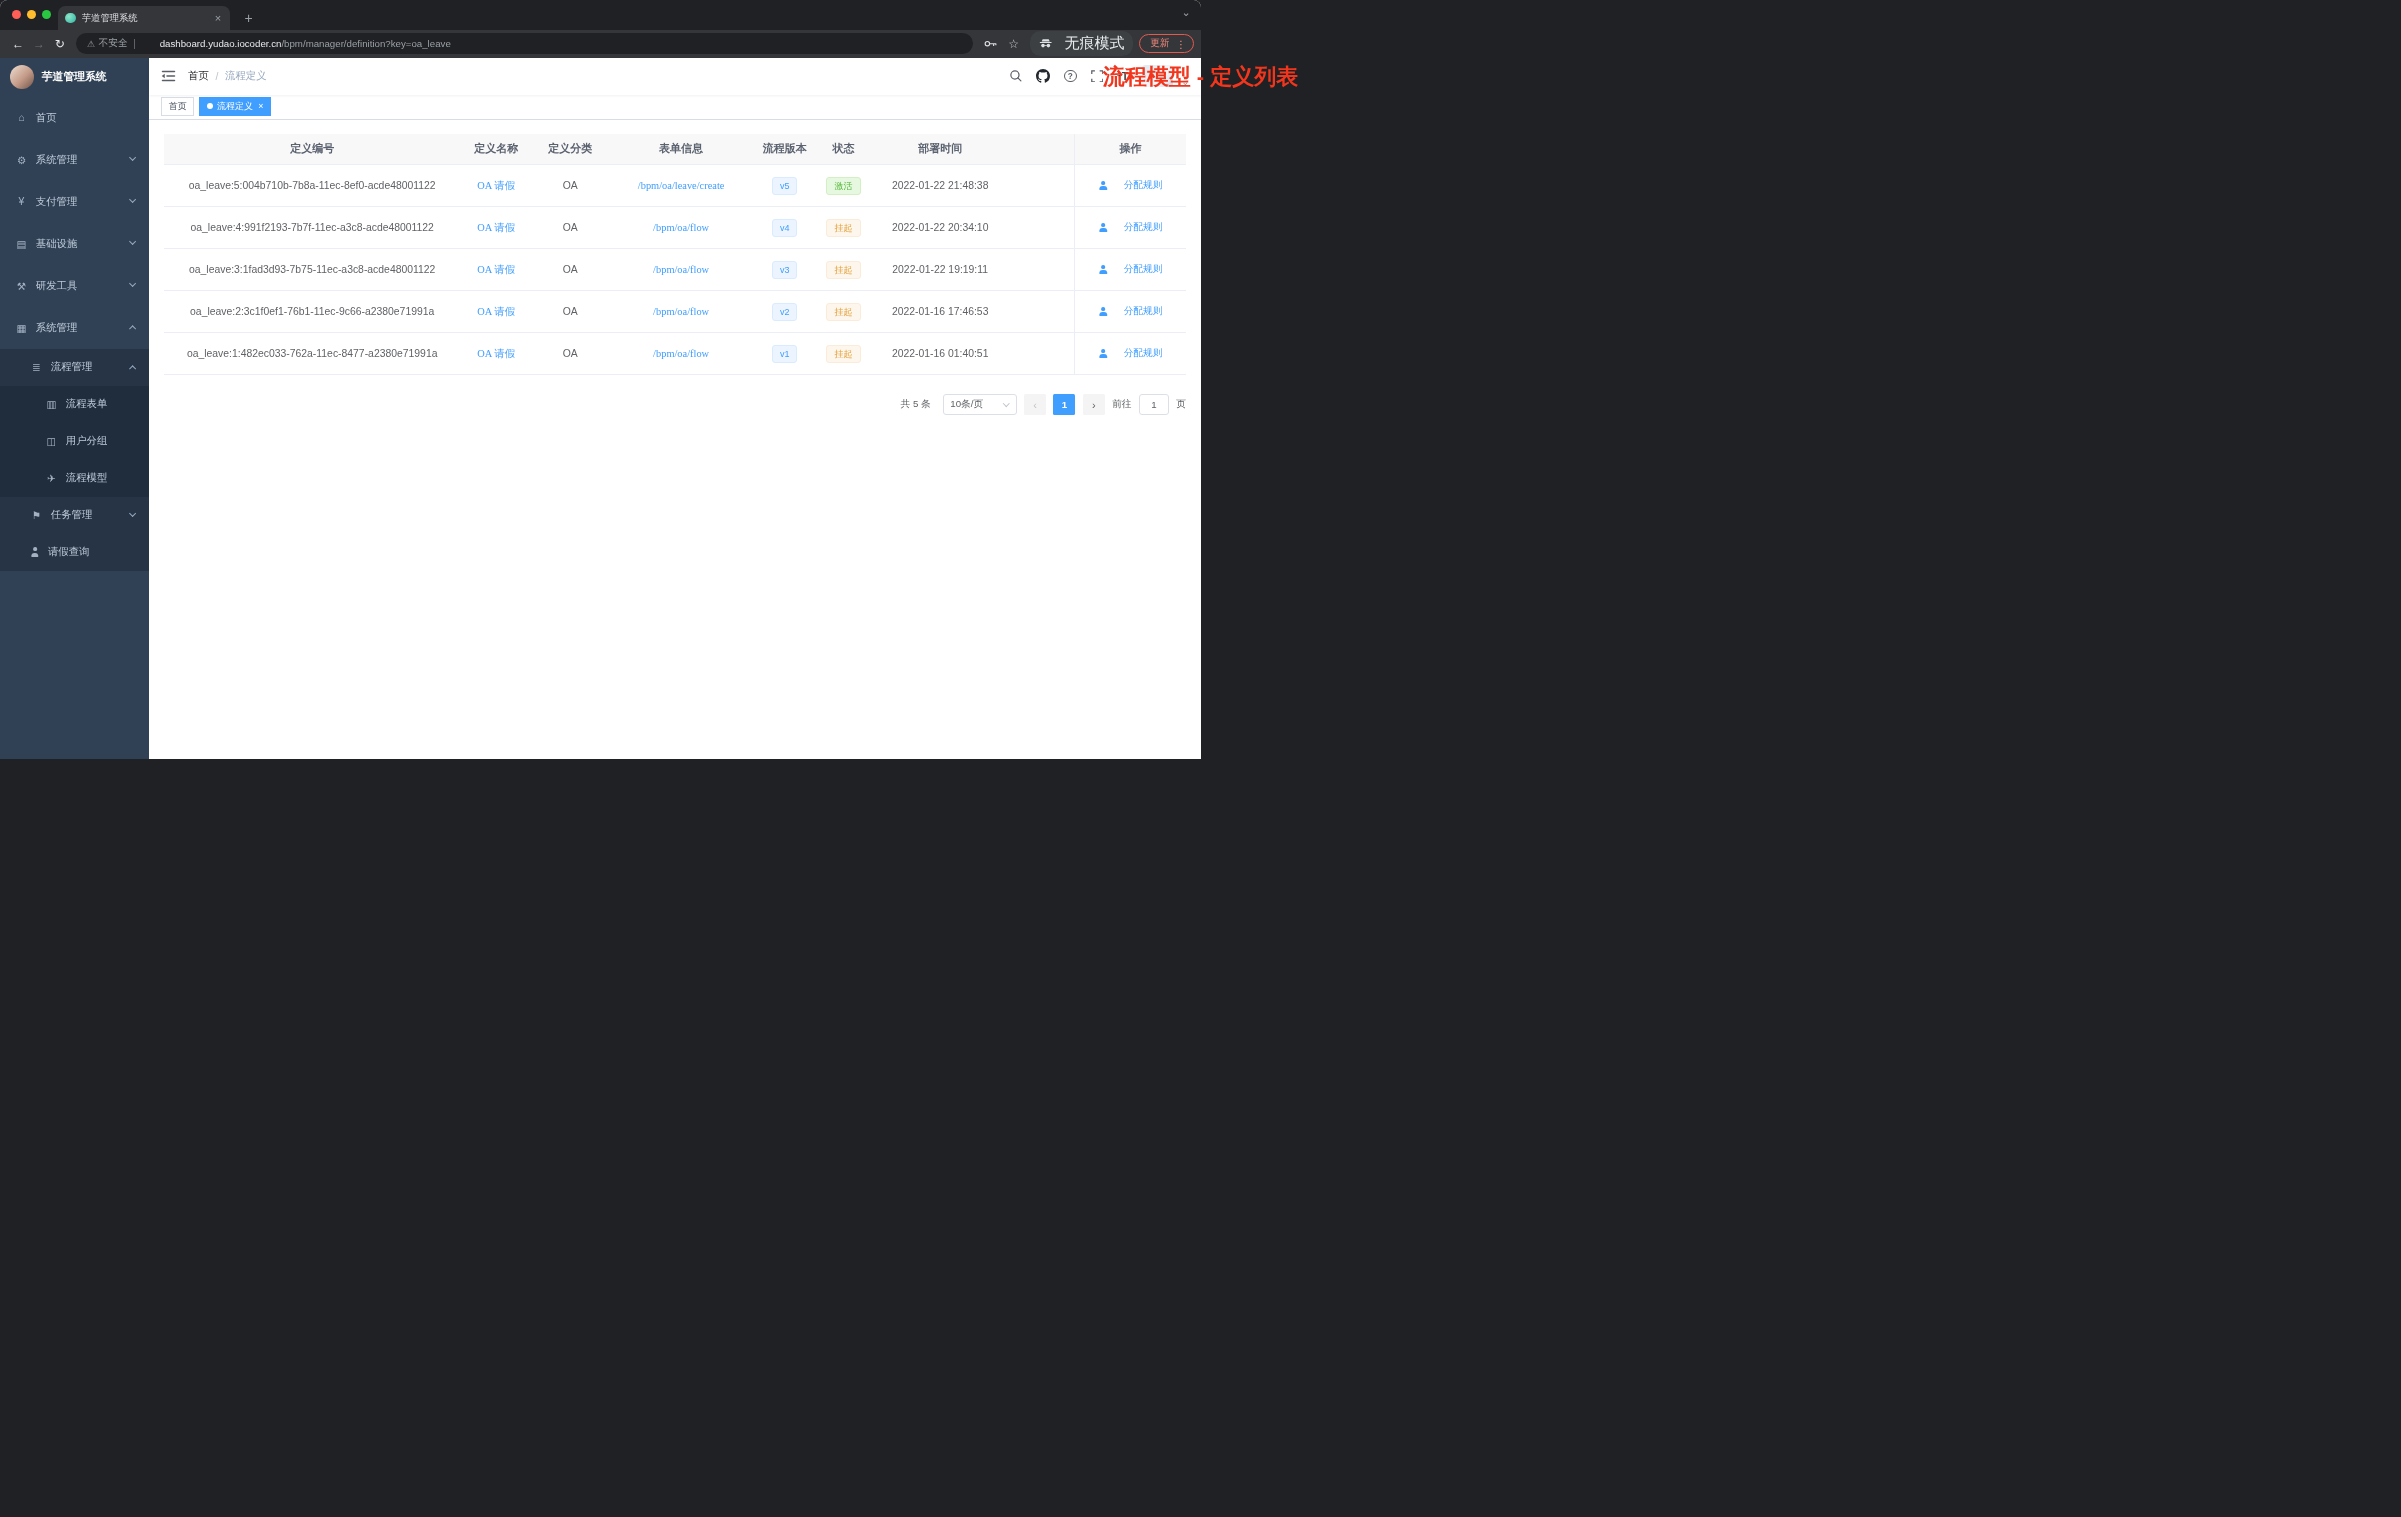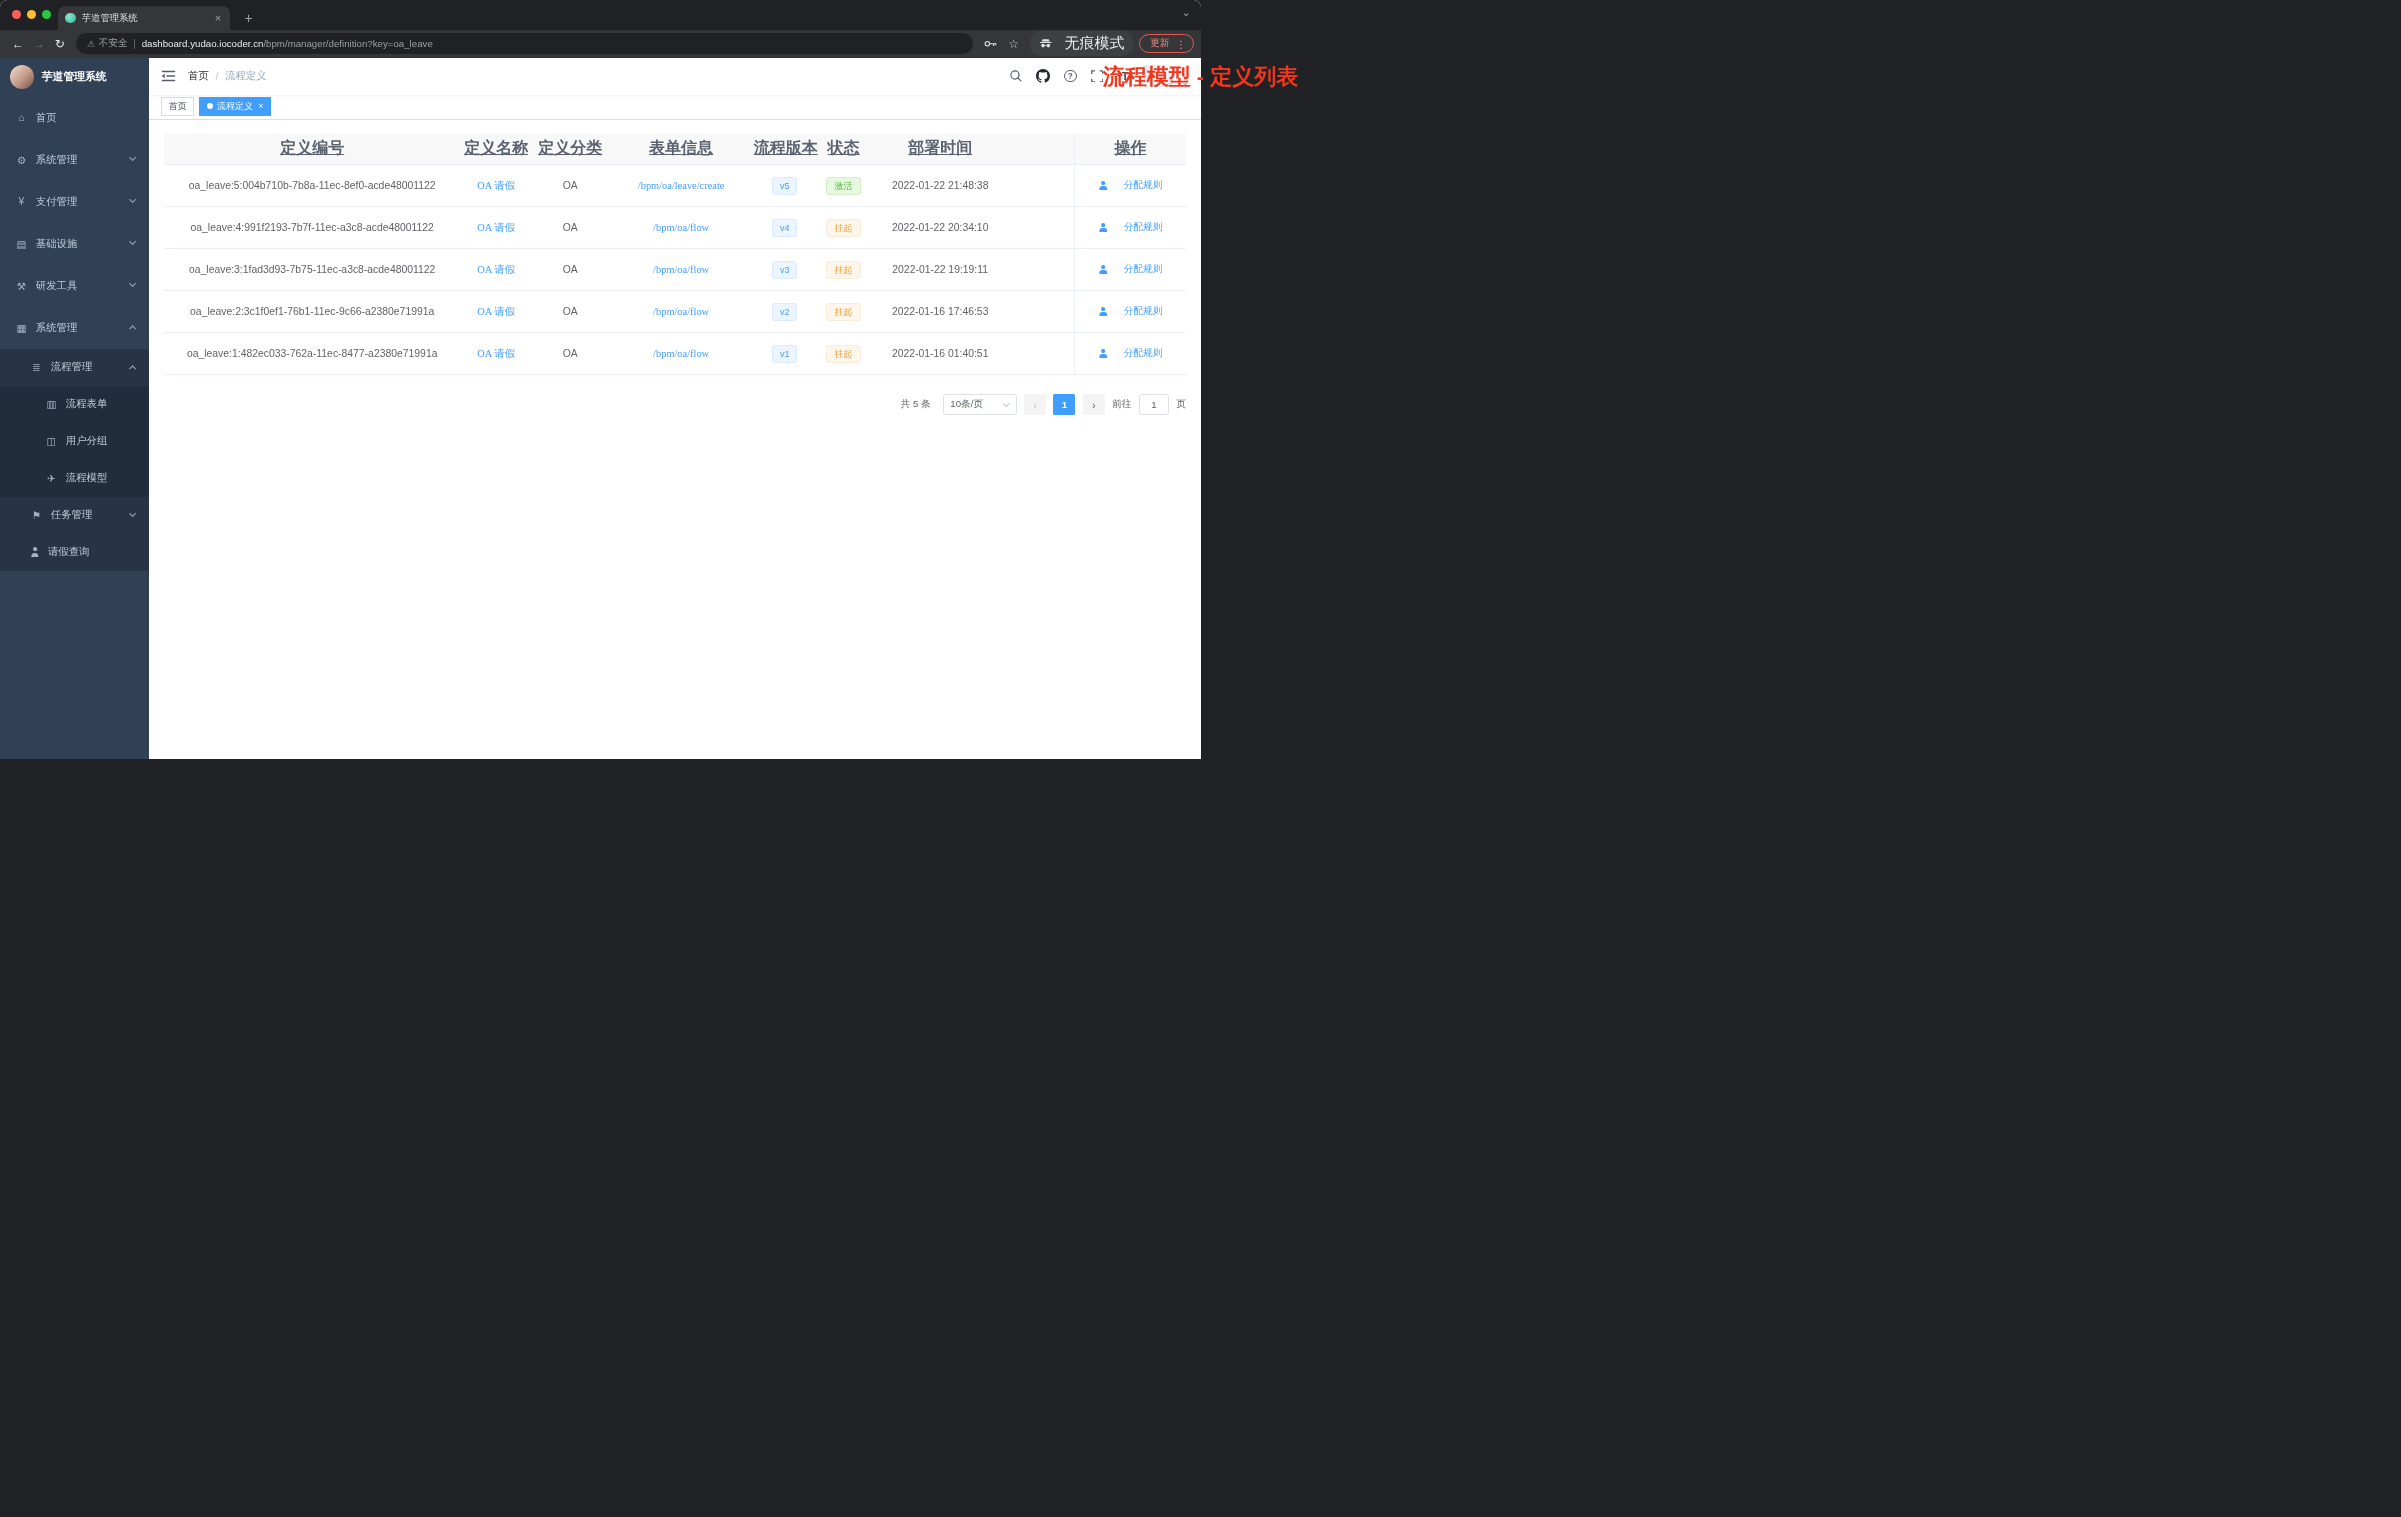--- a/index.html
+++ b/index.html
@@ -24,21 +24,21 @@
   .tabsearch { position:absolute; right:10.4px; top:6px; color:#9aa0a6; font-size:11px; cursor:pointer; }
 
   .toolbar { height:27.5px; background:#35363a; display:flex; align-items:center; padding:0 7.4px; flex:none; }
   .nav-btn { width:21px; height:21px; border-radius:50%; display:flex; align-items:center;
     justify-content:center; color:#e8eaed; font-size:12px; cursor:pointer; flex:none; }
   .nav-btn.dim { color:#6e7175; }
   .urlbar { flex:1; height:21px; background:#202124; border-radius:10.4px; display:flex; align-items:center;
     padding:0 10.4px; margin:0 6px; font-size:9.7px; color:#9aa0a6; min-width:0; }
   .warn { font-size:9px; margin-right:3.7px; }
   .url-div { width:0.7px; height:10.4px; background:#5f6368; margin:0 6.7px; }
-  .url-host { color:#e8eaed; white-space:nowrap; }
+  .url-host { color:#e8eaed; white-space:nowrap;margin-left:18px; }
   .url-path { color:#9aa0a6; white-space:nowrap; overflow:hidden; text-overflow:ellipsis; }
   .tb-icon { margin:0 5.2px; display:flex; align-items:center; color:#dfe1e5; cursor:pointer; flex:none; }
   .star { font-size:12px; color:#c7cacd; }
   .incog { display:flex; align-items:center; gap:12px; background:#3c4043; border-radius:10.4px;
     padding:3px 9px; color:#e8eaed; font-size:15px; margin:0 6px; flex:none; }
   .update-pill { display:flex; align-items:center; gap:6px; border:1.1px solid #e25a4e; border-radius:11px;
     padding:2.2px 6.7px 2.2px 9.7px; color:#f48a7d; font-size:9.7px; cursor:pointer; flex:none; }
   .update-pill .kebab { font-size:10.4px; }
 
   
@@ -83,22 +83,22 @@
   .tagsbar { height:25px; border-bottom:0.7px solid #d8dce5; display:flex; align-items:center;
     padding:0 12px; gap:4.5px; background:#fff; flex:none; }
   .tag { height:19.3px; display:inline-flex; align-items:center; padding:0 6.7px; border:0.7px solid #d8dce5;
     background:#fff; color:#495060; font-size:9px; cursor:pointer; }
   .tag.active { background:#409eff; border-color:#409eff; color:#fff; }
   .tag .dot { width:6px; height:6px; border-radius:50%; background:#fff; margin-right:4.5px; }
   .tag .t-close { margin-left:5.2px; font-size:9px; }
 
   .content { flex:1; padding:14px 15px; overflow:hidden; }
   table { width:100%; border-collapse:collapse; table-layout:fixed; }
-  thead th { background:#f8f8f9; height:31px; font-weight:700; color:#5c6370; font-size:16px;
-    border-bottom:0.7px solid #ebeef5; text-align:center; white-space:nowrap;text-decoration:underline; }
+  thead th { background:#f8f8f9; height:31px; font-weight:700; color:#5c6370; font-size:11px;
+    border-bottom:0.7px solid #ebeef5; text-align:center; white-space:nowrap; }
   tbody td { height:42px; border-bottom:0.7px solid #ebeef5; text-align:center; font-size:10.4px;
     color:#606266; white-space:nowrap; overflow:hidden; }
   .op-col { border-left:0.7px solid #ebeef5; }
   .link { color:#409eff; text-decoration:none; cursor:pointer;font-family:Liberation Serif, serif; }
   .ver-tag { display:inline-block; padding:0 6.7px; height:18px; line-height:16.3px; border:0.7px solid #d9ecff;
     background:#ecf5ff; color:#409eff; border-radius:3px; font-size:9px; }
   .status-tag { display:inline-block; padding:0 7.4px; height:18px; line-height:16.3px; border-radius:3px;
     font-size:9px; border:0.7px solid transparent; }
   .status-success { background:#e7f8e1; border-color:#d3f0c5; color:#57b93c; }
   .status-warning { background:#fdf6ec; border-color:#faecd8; color:#e6a23c; }

